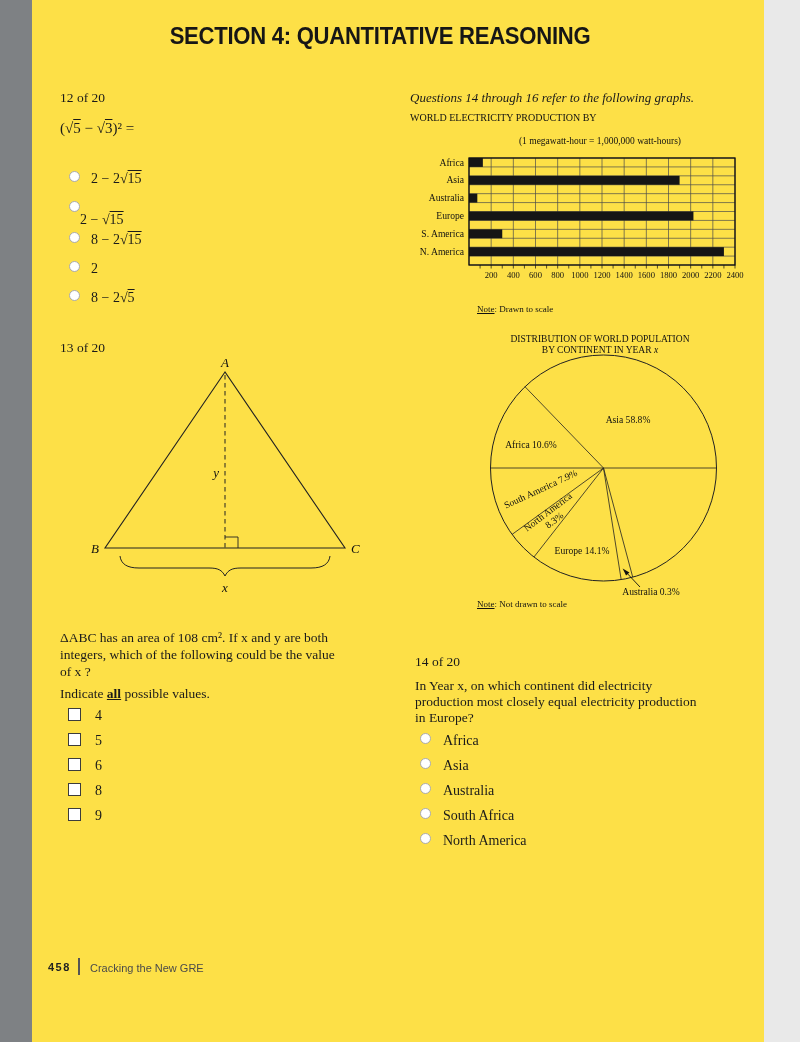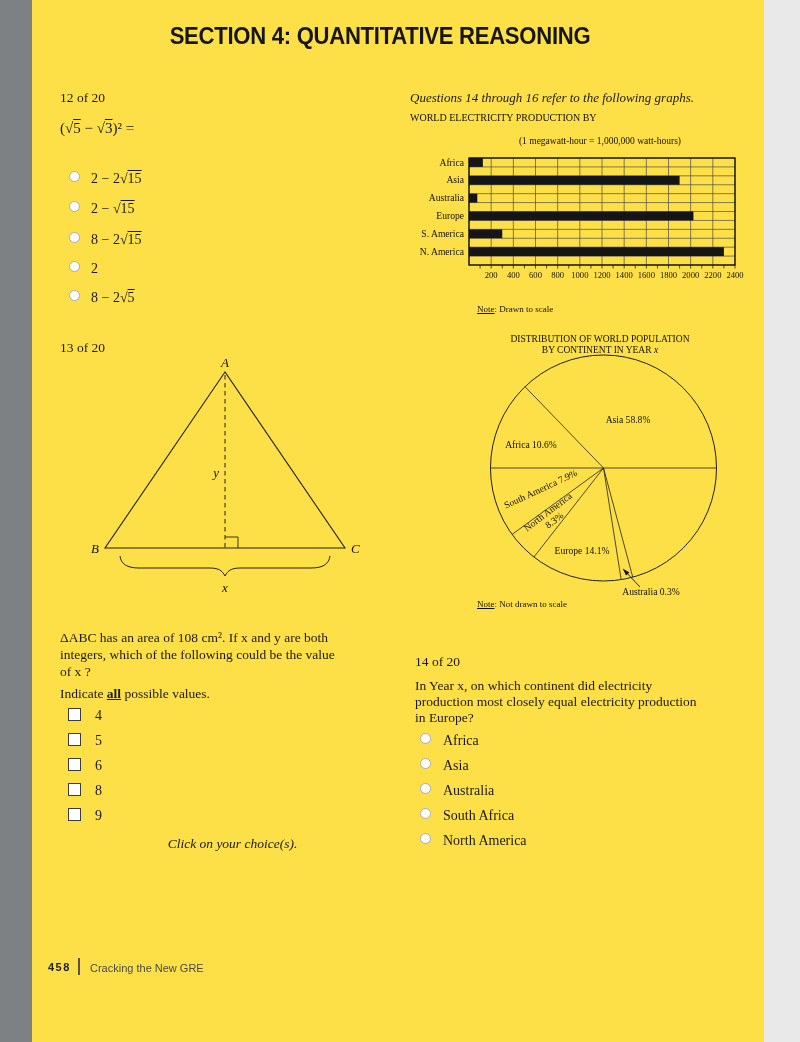--- a/index.html
+++ b/index.html
@@ -44,21 +44,21 @@
 
   <div class="title">SECTION 4: QUANTITATIVE REASONING</div>
 
   <div class="abs qnum" style="left:60px;top:90px;">12 of 20</div>
   <div class="abs formula math" style="left:60px;top:120px;">(√<span class="vinc">5</span> − √<span class="vinc">3</span>)² =</div>
 
   <div class="row" style="left:69px;top:171px;">
     <span class="radio"></span>
     <span class="olabel math gap11">2 − 2√<span class="vinc">15</span></span>
   </div>
-  <div class="row" style="left:69px;top:201px;">
+  <div class="row" style="left:69px;top:201px;flex-direction:column;">
     <span class="radio"></span>
     <span class="olabel math gap11">2 − √<span class="vinc">15</span></span>
   </div>
   <div class="row" style="left:69px;top:232px;">
     <span class="radio"></span>
     <span class="olabel math gap11">8 − 2√<span class="vinc">15</span></span>
   </div>
   <div class="row" style="left:69px;top:261px;">
     <span class="radio"></span>
     <span class="olabel math gap11">2</span>
@@ -104,21 +104,20 @@
   </div>
   <div class="row" style="left:68px;top:783px;">
     <span class="chk"></span>
     <span class="olabel gap14">8</span>
   </div>
   <div class="row" style="left:68px;top:808px;">
     <span class="chk"></span>
     <span class="olabel gap14">9</span>
   </div>
 
-  <div class="abs italic" style="left:60px;top:836px;width:345px;text-align:center;font-size:13.5px;">Click on your choice(s).</div>
 
   <div class="abs italic" style="left:410px;top:90px;width:382px;font-size:13px;">Questions 14 through 16 refer to the following graphs.</div>
 
   <div class="chart-title" style="top:112px;">WORLD ELECTRICITY PRODUCTION BY</div>
   <div class="chart-sub" style="top:136px;">(1 megawatt-hour = 1,000,000 watt-hours)</div>
 
   <svg id="bar-svg" class="abs" style="left:410px;top:153px;" width="380" height="130" viewBox="410 153 380 130">
       <g>
         <line x1="469" y1="158" x2="469" y2="265" stroke="#4c4c4c" stroke-width="0.7"></line>
         <line x1="491.1666666666667" y1="158" x2="491.1666666666667" y2="265" stroke="#4c4c4c" stroke-width="0.7"></line>

